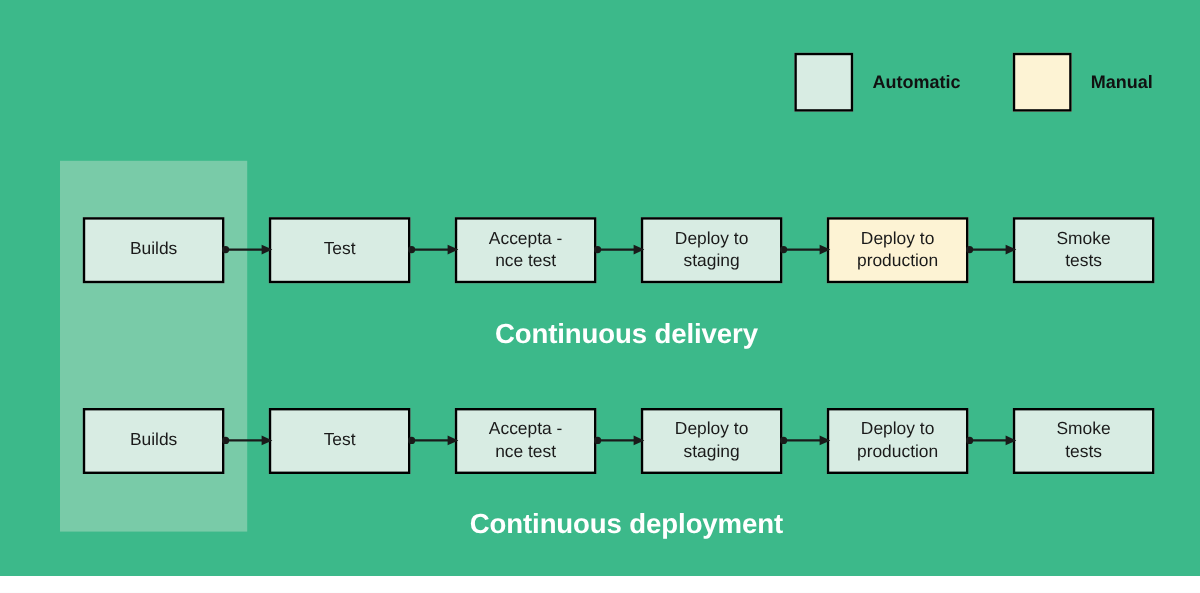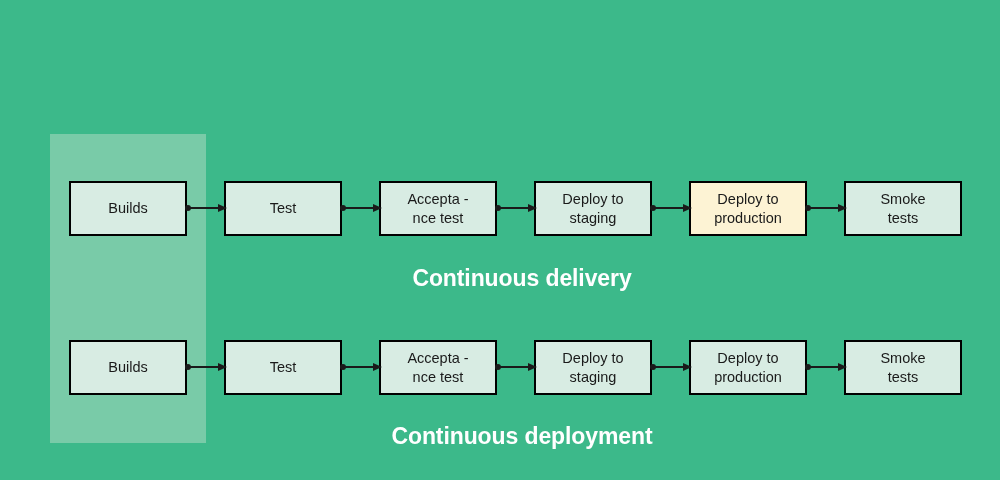--- a/index.html
+++ b/index.html
@@ -102,20 +102,28 @@
 </head>
 <body>
 
 <div id="canvas">
 
   <div class="bg-panel"></div>
 
   <div class="ci-band"></div>
 
 
+  <div class="legend legend-auto">
+    <div class="legend-swatch" style="background:#d8ece3"></div>
+    <div class="legend-label">Automatic</div>
+  </div>
+  <div class="legend legend-manual">
+    <div class="legend-swatch" style="background:#fdf3d4"></div>
+    <div class="legend-label">Manual</div>
+  </div>
 
   <div class="node automatic" style="left:69px;  top:181px;">Builds</div>
   <div class="node automatic" style="left:224px; top:181px;">Test</div>
   <div class="node automatic" style="left:379px; top:181px;">Accepta -
 nce test</div>
   <div class="node automatic" style="left:534px; top:181px;">Deploy to
 staging</div>
   <div class="node manual" style="left:689px; top:181px;">Deploy to
 production</div>
   <div class="node automatic" style="left:844px; top:181px;">Smoke

